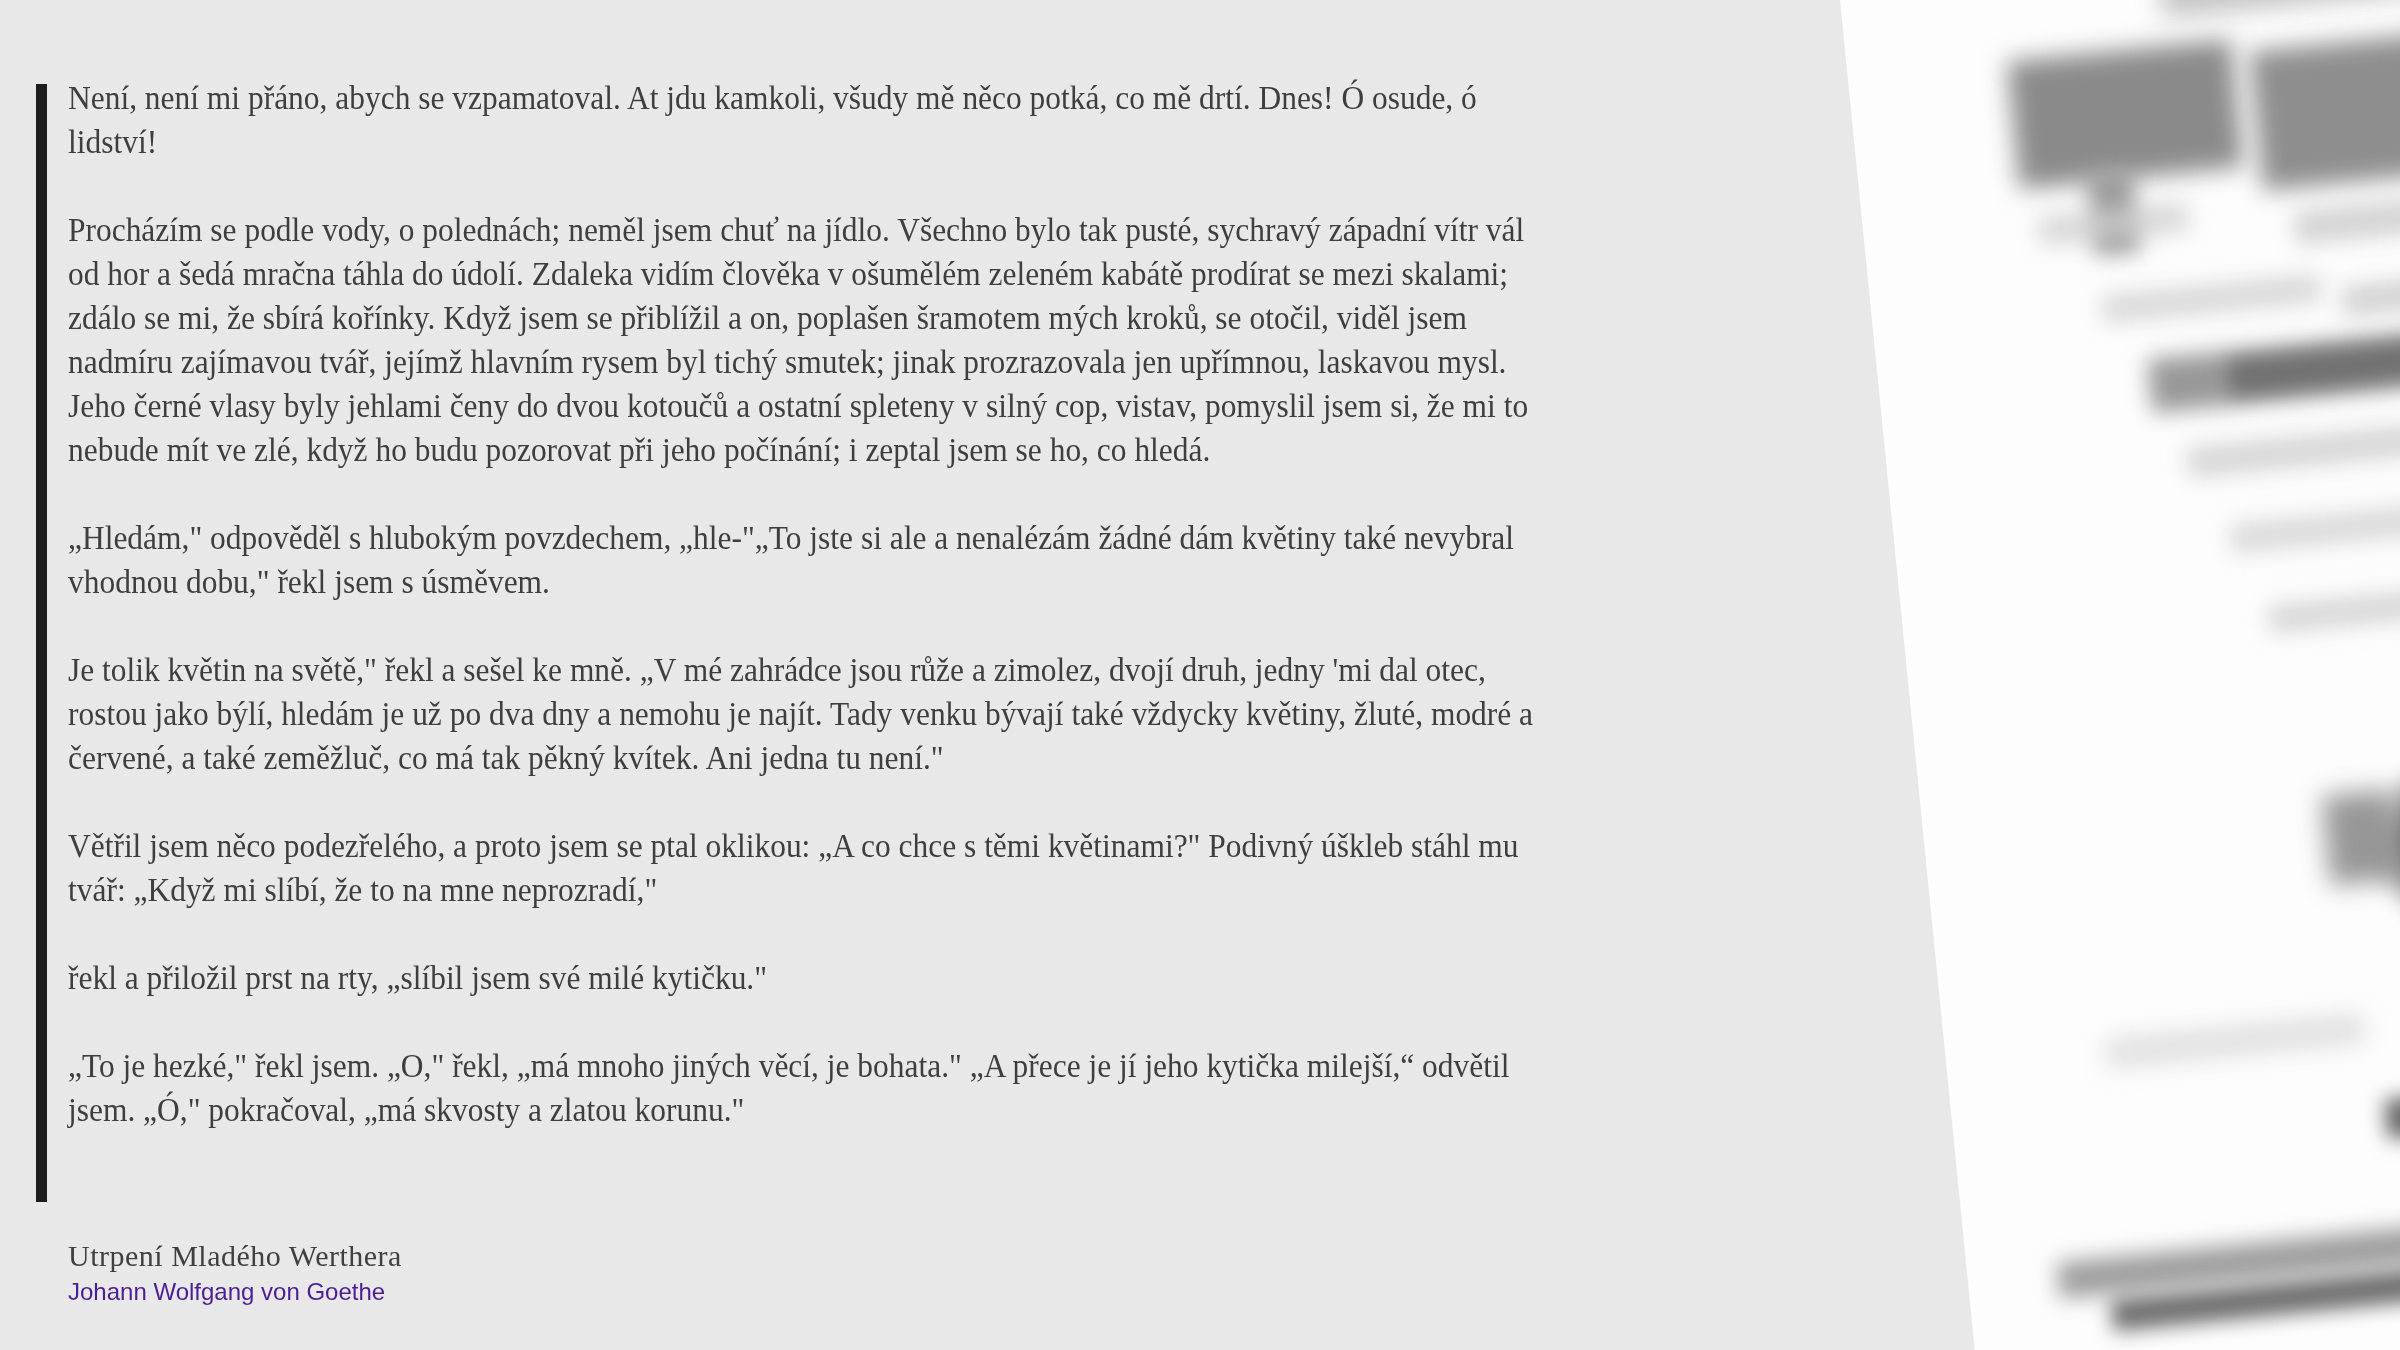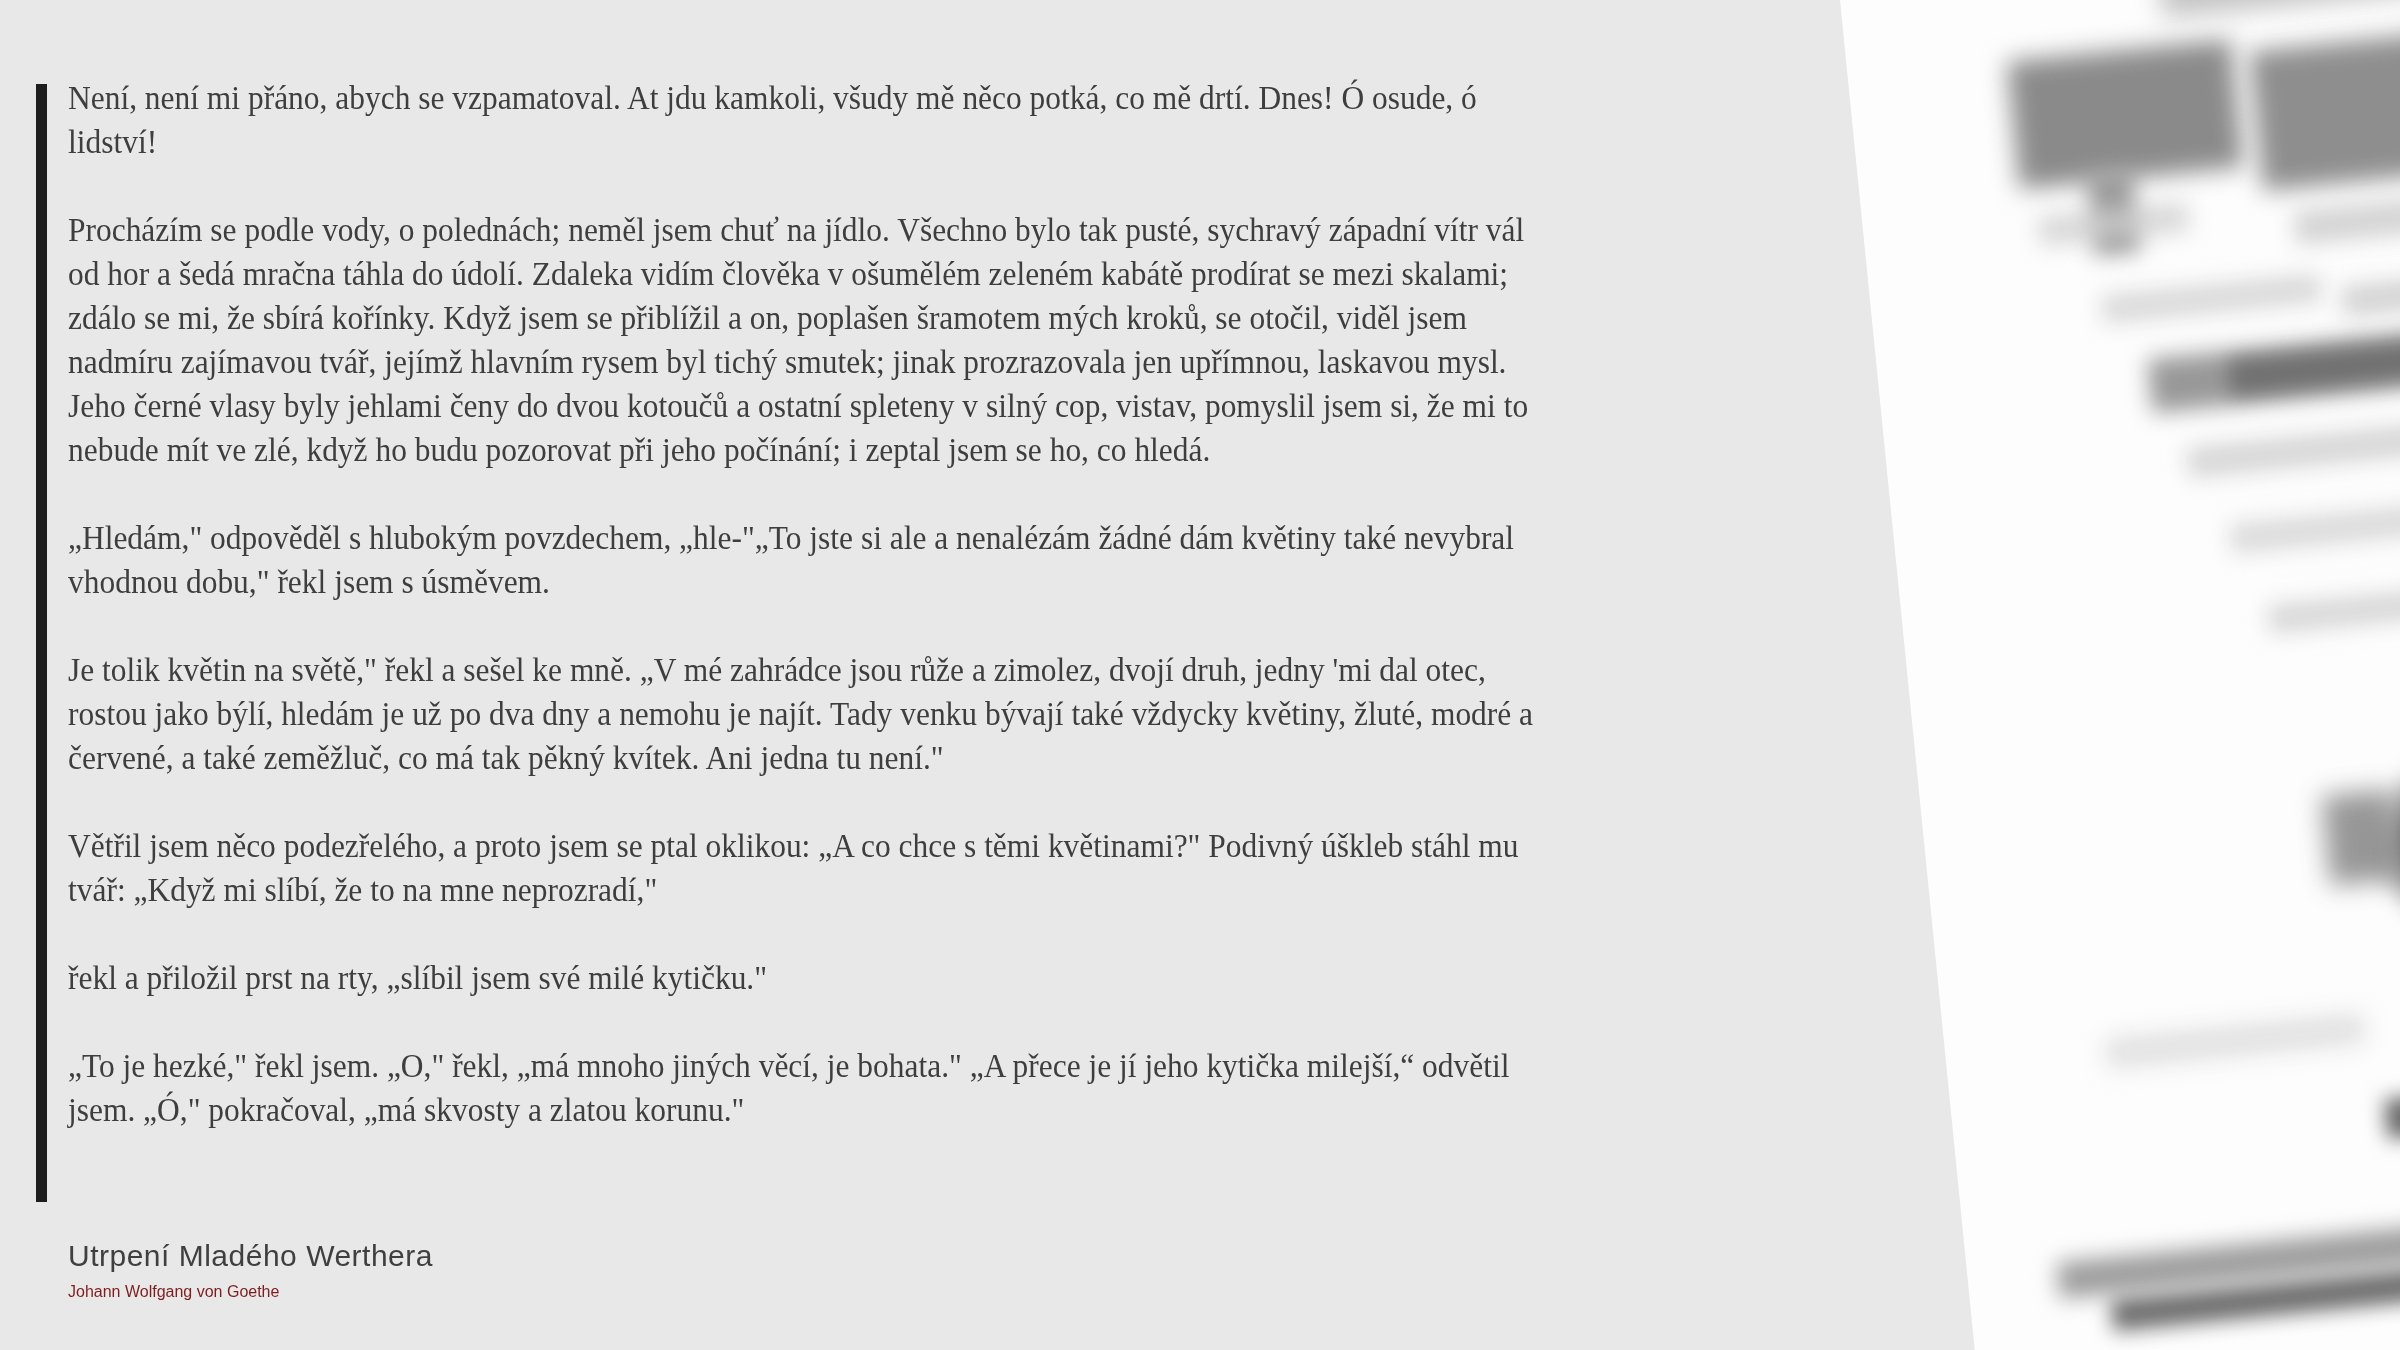--- a/index.html
+++ b/index.html
@@ -36,32 +36,32 @@
     font-family: "Liberation Serif", serif;
     font-size: 34px;
     line-height: 44px;
     color: #3e3e3e;
   }
   .attribution {
     position: absolute;
     left: 68px; top: 1238px;
   }
   .book-title {
-    font-family: Liberation Sans, sans-serif;
+    font-family: Liberation Serif, serif;
     font-size: 30px;
     line-height: 36px;
     color: #3f3f3f;
     letter-spacing: 0.5px;
   }
   .book-author {
     margin-top: 6px;
     font-family: "Liberation Sans", sans-serif;
-    font-size: 16px;
+    font-size: 24px;
     line-height: 24px;
-    color: #7f1d1d;
+    color: #4c1d95;
   }
 
   
   .side-page {
     position: absolute;
     left: 1840px; top: 0;
     width: 830px; height: 1520px;
     background: #fdfdfd;
     transform-origin: top left;
     transform: rotate(-5.7deg);

